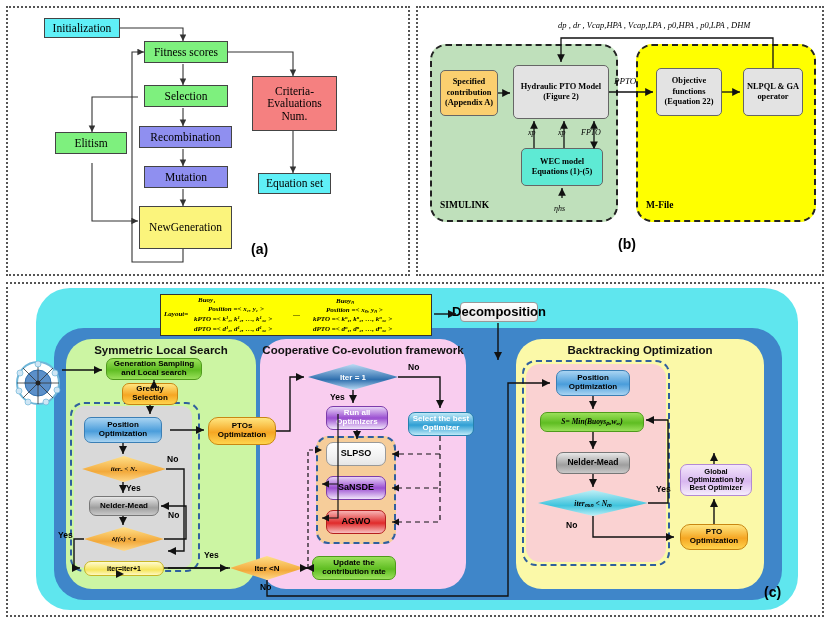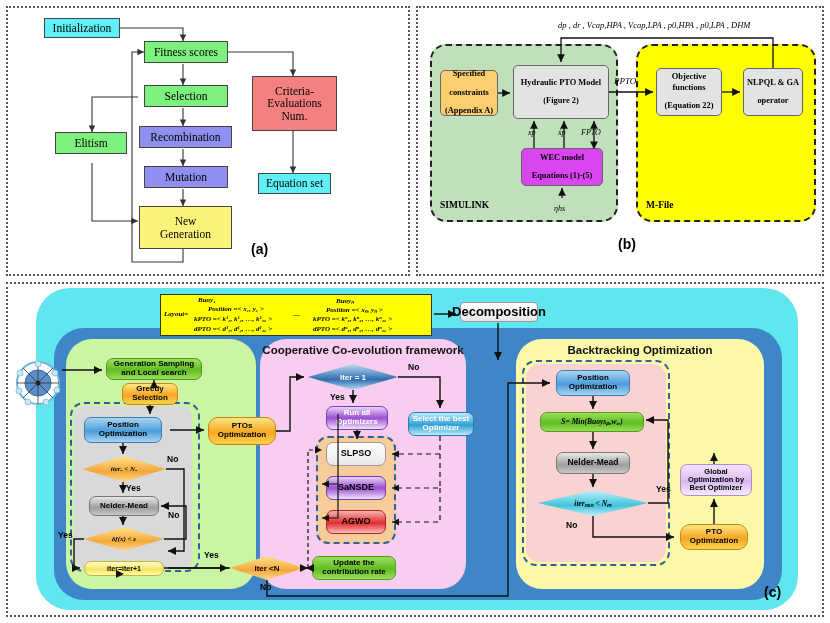--- a/index.html
+++ b/index.html
@@ -27,24 +27,24 @@
 
   svg.lines{position:absolute;left:0;top:0;overflow:visible;pointer-events:none;}
 
   
   .regionb{position:absolute;box-sizing:border-box;border:2px dashed #222;border-radius:16px;}
   .sim{background:#bfe0bb;}
   .mf{background:#ffff00;}
   .regname{position:absolute;font-family:"Liberation Serif",serif;font-weight:bold;font-size:9.5px;}
   .bbox{position:absolute;box-sizing:border-box;border:1px solid #666;border-radius:5px;
         display:flex;flex-direction:column;align-items:center;justify-content:center;text-align:center;
-        font-family:"Liberation Serif",serif;font-weight:bold;font-size:8.4px;line-height:1.25;color:#000;gap:8px;}
+        font-family:"Liberation Serif",serif;font-weight:bold;font-size:8.4px;line-height:1.25;color:#000;}
   .bgray{background:#e3e3e3;}
   .borange{background:#fbcf6f;}
-  .bblue{background:#d946ef;}
+  .bblue{background:#5eead4;}
   .eqlabel{position:absolute;font-family:"Liberation Serif",serif;font-style:italic;font-size:8px;color:#000;white-space:nowrap;}
 
   
   .cbg{position:absolute;left:0;top:0;width:818px;height:331px;}
   .teal{position:absolute;left:28px;top:4px;width:762px;height:322px;border-radius:34px;background:#5fe6ee;}
   .bluering{position:absolute;left:46px;top:44px;width:728px;height:272px;border-radius:30px;background:#3f86c9;}
 
   .col{position:absolute;box-sizing:border-box;border-radius:26px;}
   .colA{background:#ccf5a3;}
   .colB{background:#f9cdef;}
@@ -120,21 +120,21 @@
     <div class="node srf green" style="left:136px;top:33px;width:84px;height:22px;">Fitness scores</div>
 
     <div class="node srf green" style="left:136px;top:77px;width:84px;height:22px;">Selection</div>
 
     <div class="node srf purple" style="left:131px;top:118px;width:93px;height:22px;">Recombination</div>
 
     <div class="node srf purple" style="left:136px;top:158px;width:84px;height:22px;">Mutation</div>
 
     <div class="node srf green" style="left:47px;top:124px;width:72px;height:22px;">Elitism</div>
 
-    <div class="node srf yellow" style="left:131px;top:198px;width:93px;height:43px;flex-direction:column;">
+    <div class="node srf yellow" style="left:131px;top:198px;width:93px;height:43px;flex-direction:row;">
       <span>New</span>
       <span>Generation</span>
     </div>
 
     <div class="node srf red" style="left:244px;top:68px;width:85px;height:55px;flex-direction:column;">
       <span>Criteria-</span>
       <span>Evaluations</span>
       <span>Num.</span>
     </div>
 
@@ -148,21 +148,21 @@
     <div class="eqlabel" style="left:140px;top:12px;font-size:8.5px;">dp , dr , Vcap,HPA , Vcap,LPA , p0,HPA , p0,LPA , DHM</div>
 
     <div class="regionb sim" style="left:12px;top:36px;width:188px;height:178px;"></div>
     <div class="regname" style="left:22px;top:192px;">SIMULINK</div>
 
     <div class="regionb mf" style="left:218px;top:36px;width:180px;height:178px;"></div>
     <div class="regname" style="left:228px;top:192px;">M-File</div>
 
     <div class="bbox borange" style="left:22px;top:62px;width:58px;height:46px;">
       <span>Specified</span>
-      <span>constraints</span>
+      <span>contribution</span>
       <span>(Appendix A)</span>
     </div>
 
     <div class="bbox bgray" style="left:95px;top:57px;width:96px;height:54px;">
       <span>Hydraulic PTO Model</span>
       <span>(Figure 2)</span>
     </div>
 
     <div class="bbox bblue" style="left:103px;top:140px;width:82px;height:38px;">
       <span>WEC model</span>
@@ -226,20 +226,21 @@
       <div class="lay-txt" style="left:318px;top:21px;">Position =&lt; xₙ, yₙ &gt;</div>
       <div class="lay-txt" style="left:305px;top:31px;">kPTO =&lt; kⁿ₁, kⁿ₂, …, kⁿ₅₀ &gt;</div>
       <div class="lay-txt" style="left:305px;top:41px;">dPTO =&lt; dⁿ₁, dⁿ₂, …, dⁿ₅₀ &gt;</div>
 
       <div class="cnode g-white" style="left:452px;top:18px;width:78px;height:20px;font-size:13px;border-radius:4px;">Decomposition</div>
 
       <div class="col colA" style="left:58px;top:55px;width:190px;height:250px;"></div>
       <div class="col colB" style="left:252px;top:55px;width:206px;height:250px;"></div>
       <div class="col colC" style="left:508px;top:55px;width:248px;height:250px;"></div>
 
+      <div class="coltitle" style="left:58px;top:60px;width:190px;">Symmetric Local Search</div>
       <div class="coltitle" style="left:252px;top:60px;width:206px;">Cooperative Co-evolution framework</div>
       <div class="coltitle" style="left:508px;top:60px;width:248px;">Backtracking Optimization</div>
 
       <div class="dashbox" style="left:62px;top:118px;width:130px;height:170px;"></div>
       <div class="graybox" style="left:66px;top:122px;width:118px;height:162px;border-radius:10px;"></div>
 
       <svg style="position:absolute;left:2px;top:76px;" width="56" height="46">
         <circle cx="28" cy="23" r="21" fill="#ffffff" stroke="#6fb6d8" stroke-width="2"></circle>
         <circle cx="28" cy="23" r="13" fill="#5b8fc9" stroke="#2f6fae" stroke-width="1"></circle>
         <g stroke="#333" stroke-width="0.8">

